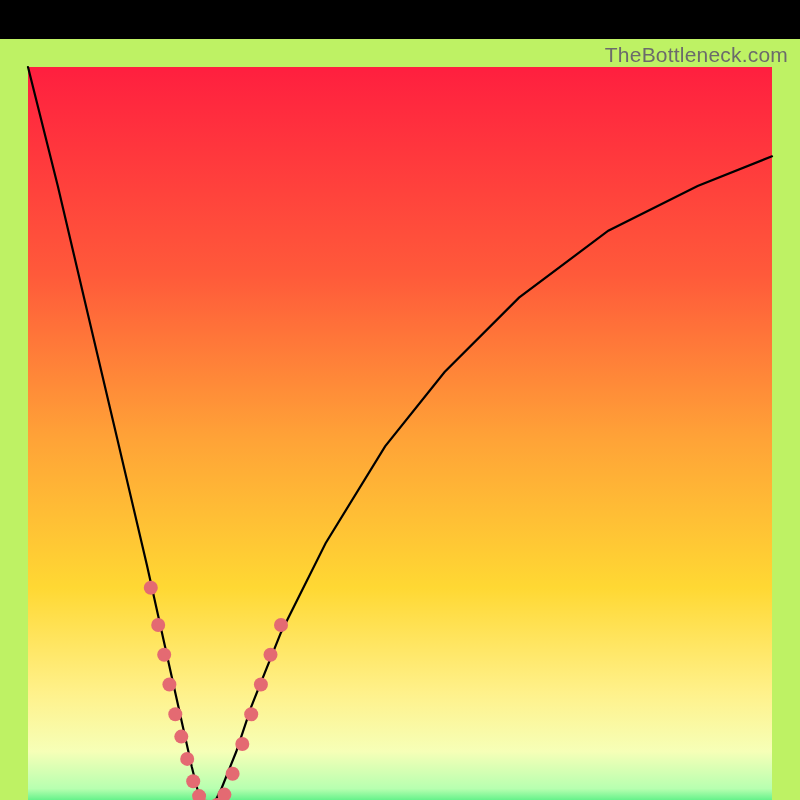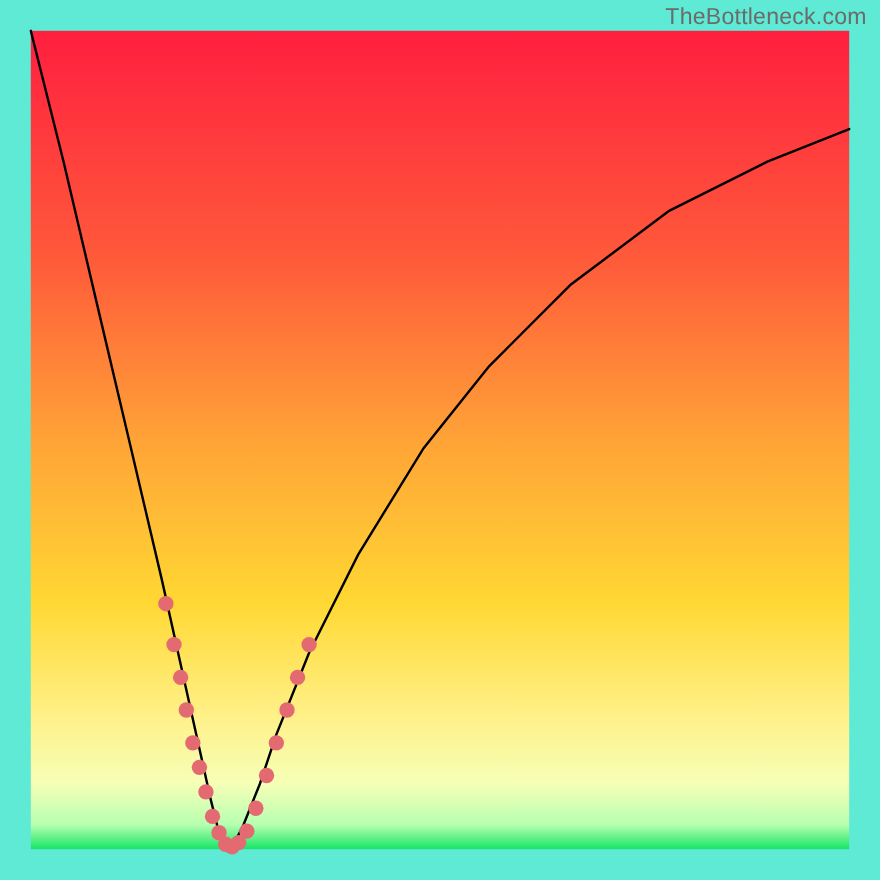--- a/index.html
+++ b/index.html
@@ -7,21 +7,22 @@
     padding: 0;
     width: 800px;
     height: 800px;
     overflow: hidden;
     background: #000;
     font-family: Arial, Helvetica, sans-serif;
   }
   .frame {
     position: absolute;
     inset: 0;
-    background: #5eead4;
+    background: #bef264;
+    margin-top: 39px;
   }
   .plot-area {
     position: absolute;
     left: 28px;
     top: 28px;
     width: 744px;
     height: 744px;
     
     background: linear-gradient(
       to bottom,

